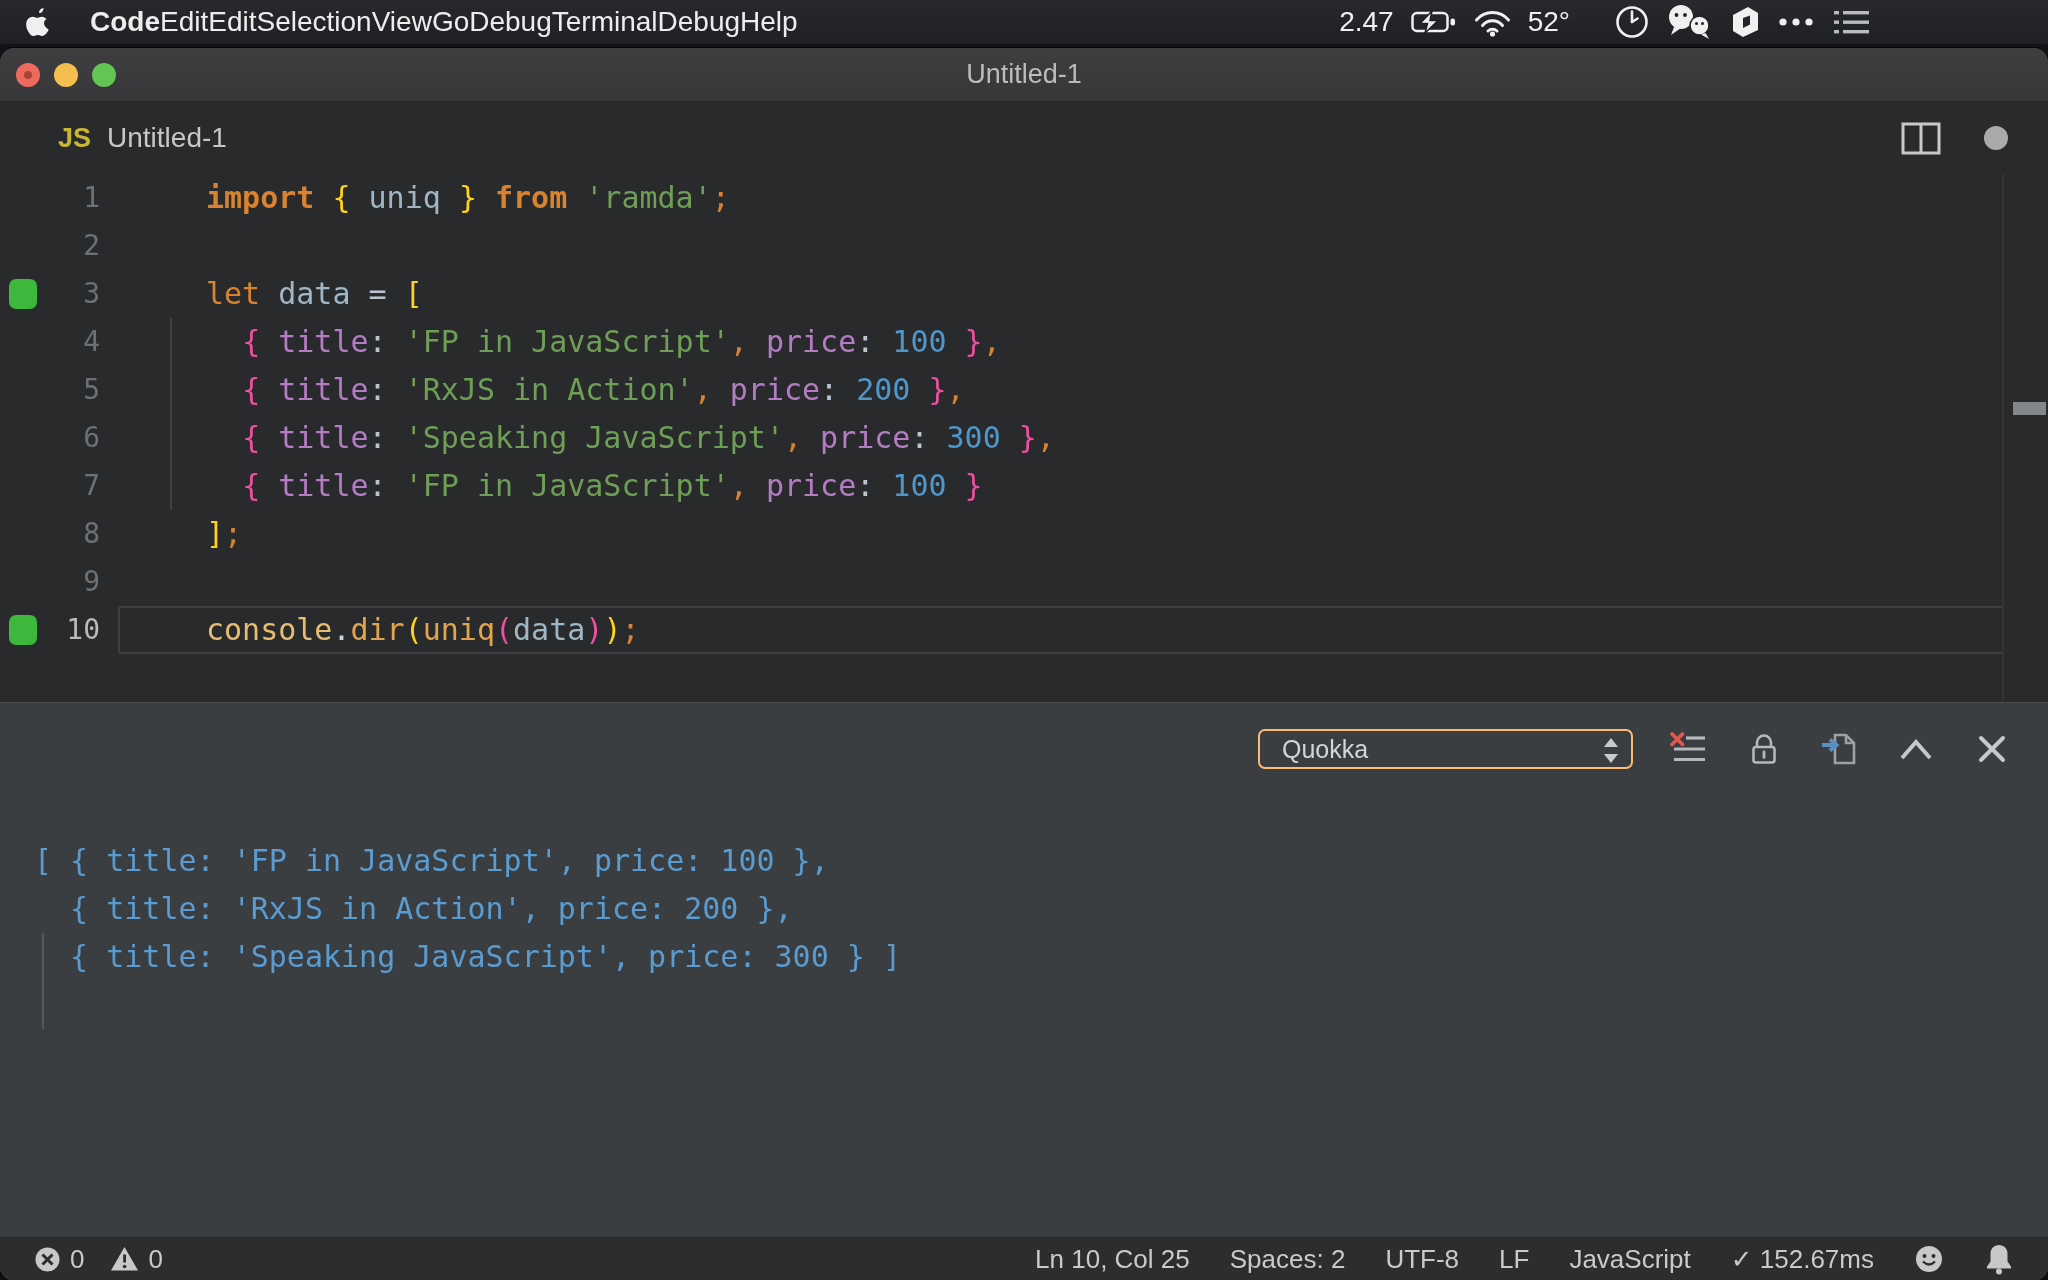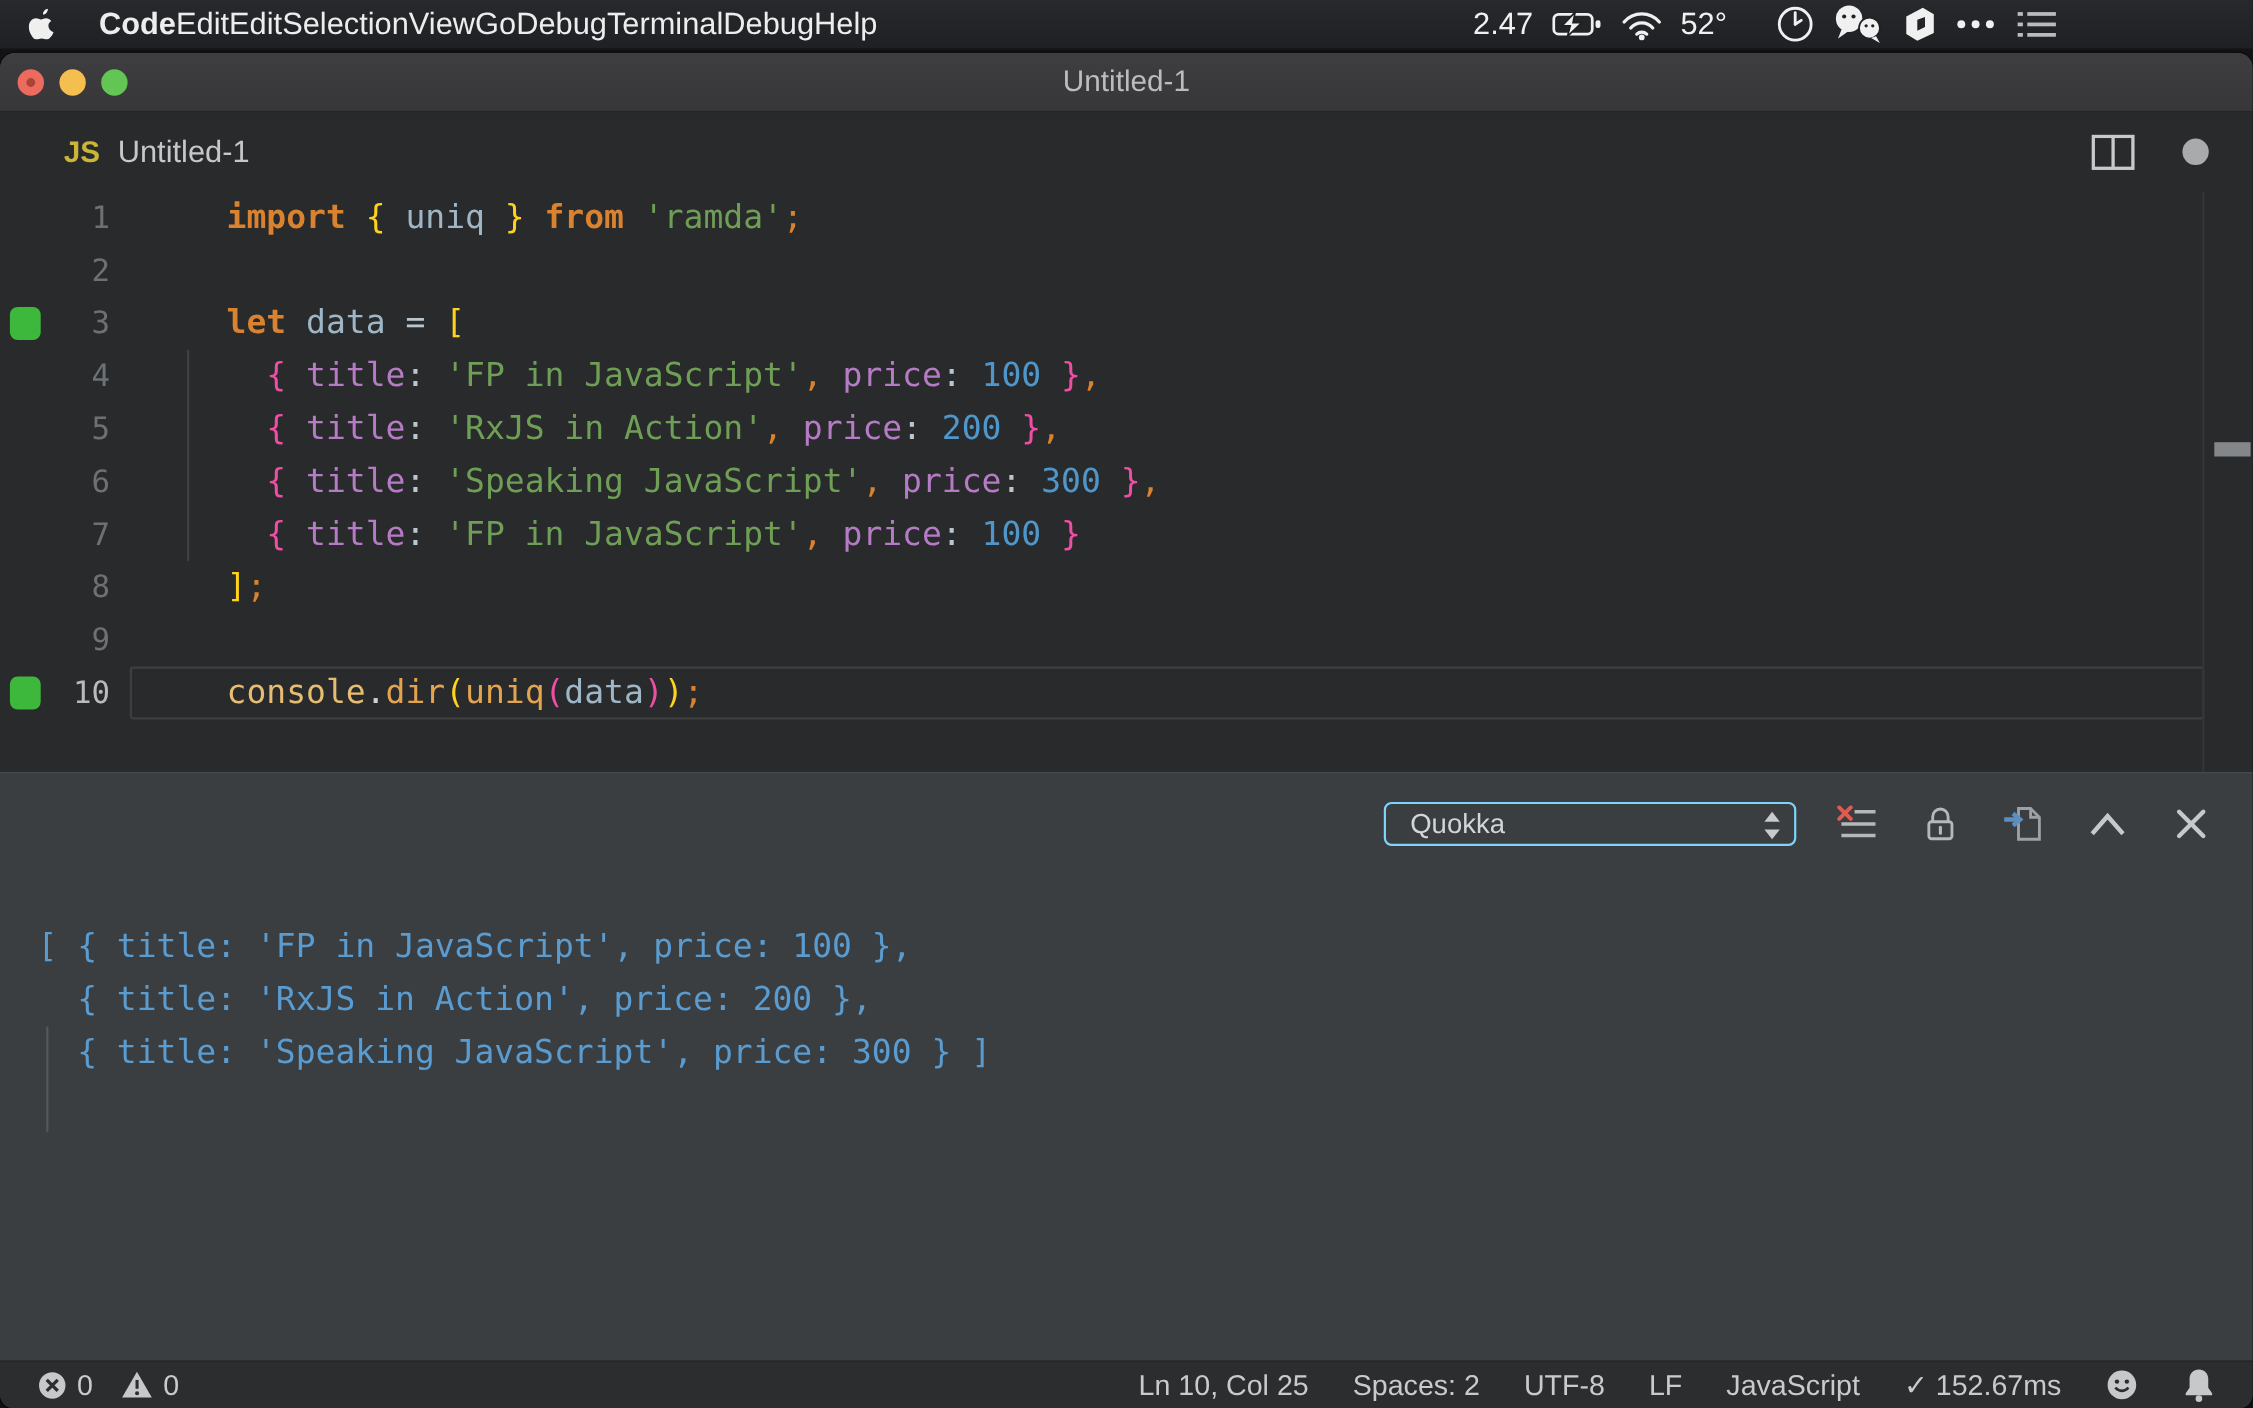--- a/index.html
+++ b/index.html
@@ -53,21 +53,21 @@
   .ruler-marker{position:absolute;right:2px;width:33px;top:228px;height:13px;background:#8d9194;opacity:.9}
 
   
   .panel{height:535px;background:#3a3e41;border-top:1px solid #494d50;position:relative}
   .panel-tabs{position:absolute;left:48px;top:0;height:88px;display:flex;align-items:center;
     gap:46px;color:#9aa0a3;letter-spacing:1.5px;font-size:24px}
   .panel-tab{position:relative;cursor:default}
   .panel-tab.active{color:#e6e8e9}
   .panel-tab.active::after{content:"";position:absolute;left:0;right:0;bottom:-13px;height:3px;background:#d8dadb}
   .quokka-select{position:absolute;left:1258px;top:26px;width:375px;height:40px;
-    border:2px solid #7dd3fc;border-radius:7px;display:flex;align-items:center;
+    border:2px solid #fdba74;border-radius:7px;display:flex;align-items:center;
     color:#d3d5d6;font-size:25px}
   .quokka-select .val{padding-left:22px}
   .quokka-select svg{position:absolute;right:12px;top:6px}
   .panel-actions{position:absolute;left:1668px;top:24px;display:flex;gap:36px;align-items:center}
   .panel-actions .ic{width:40px;height:44px;display:flex;align-items:center;justify-content:center}
   .output{position:absolute;top:86px;left:0;right:0;
     font-family:"DejaVu Sans Mono",monospace;font-size:30px}
   .output-line{height:48px;line-height:48px;padding-left:34px;white-space:pre;color:#c5cdd3}
   .output-guide{position:absolute;left:42px;top:144px;height:96px;border-left:2px solid #54585b}
 
@@ -203,21 +203,21 @@
         <div class="code-line">
           <span class="marker-cell"></span>
           <span class="lnum">2</span>
           <span class="code"></span>
         </div>
         <div class="code-line">
           <span class="marker-cell">
             <span class="marker"></span>
           </span>
           <span class="lnum">3</span>
-          <span class="code"><span style="color: rgb(217, 130, 47); font-weight: bold;">let</span><span> </span><span style="color: rgb(159, 182, 198);">data</span><span> </span><span style="color: rgb(185, 198, 207);">=</span><span> </span><span style="color: rgb(255, 210, 30);">[</span></span>
+          <span class="code"><span style="color: rgb(217, 130, 47); font-weight: normal;">let</span><span> </span><span style="color: rgb(159, 182, 198);">data</span><span> </span><span style="color: rgb(185, 198, 207);">=</span><span> </span><span style="color: rgb(255, 210, 30);">[</span></span>
         </div>
         <div class="code-line">
           <span class="marker-cell"></span>
           <span class="lnum">4</span>
           <span class="code"><span>  </span><span style="color: rgb(238, 79, 164);">{</span><span> </span><span style="color: rgb(181, 123, 196);">title</span><span style="color: rgb(185, 198, 207);">:</span><span> </span><span style="color: rgb(111, 158, 86);">'FP in JavaScript'</span><span style="color: rgb(217, 130, 47);">,</span><span> </span><span style="color: rgb(181, 123, 196);">price</span><span style="color: rgb(185, 198, 207);">:</span><span> </span><span style="color: rgb(79, 151, 203);">100</span><span> </span><span style="color: rgb(238, 79, 164);">}</span><span style="color: rgb(217, 130, 47);">,</span></span>
         </div>
         <div class="code-line">
           <span class="marker-cell"></span>
           <span class="lnum">5</span>
           <span class="code"><span>  </span><span style="color: rgb(238, 79, 164);">{</span><span> </span><span style="color: rgb(181, 123, 196);">title</span><span style="color: rgb(185, 198, 207);">:</span><span> </span><span style="color: rgb(111, 158, 86);">'RxJS in Action'</span><span style="color: rgb(217, 130, 47);">,</span><span> </span><span style="color: rgb(181, 123, 196);">price</span><span style="color: rgb(185, 198, 207);">:</span><span> </span><span style="color: rgb(79, 151, 203);">200</span><span> </span><span style="color: rgb(238, 79, 164);">}</span><span style="color: rgb(217, 130, 47);">,</span></span>

